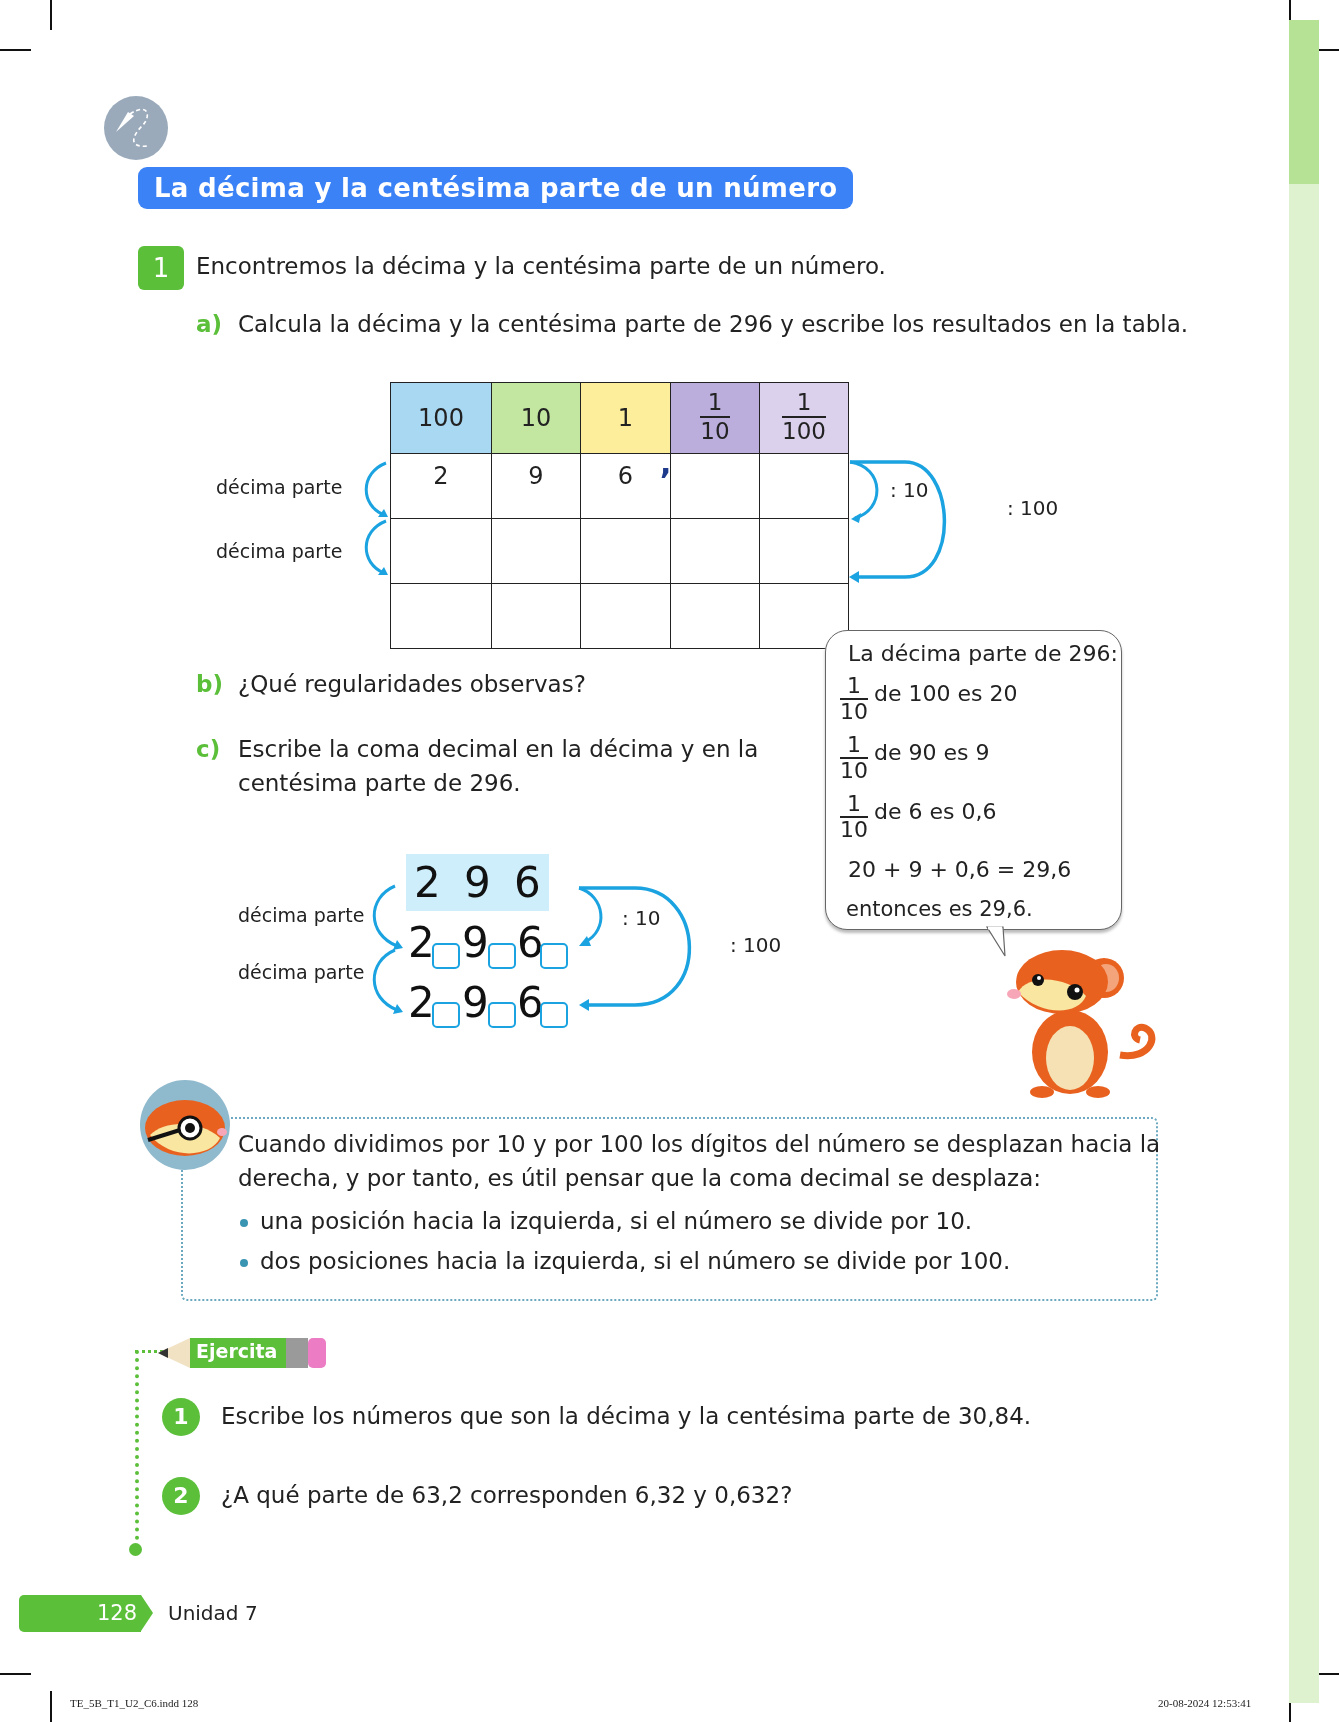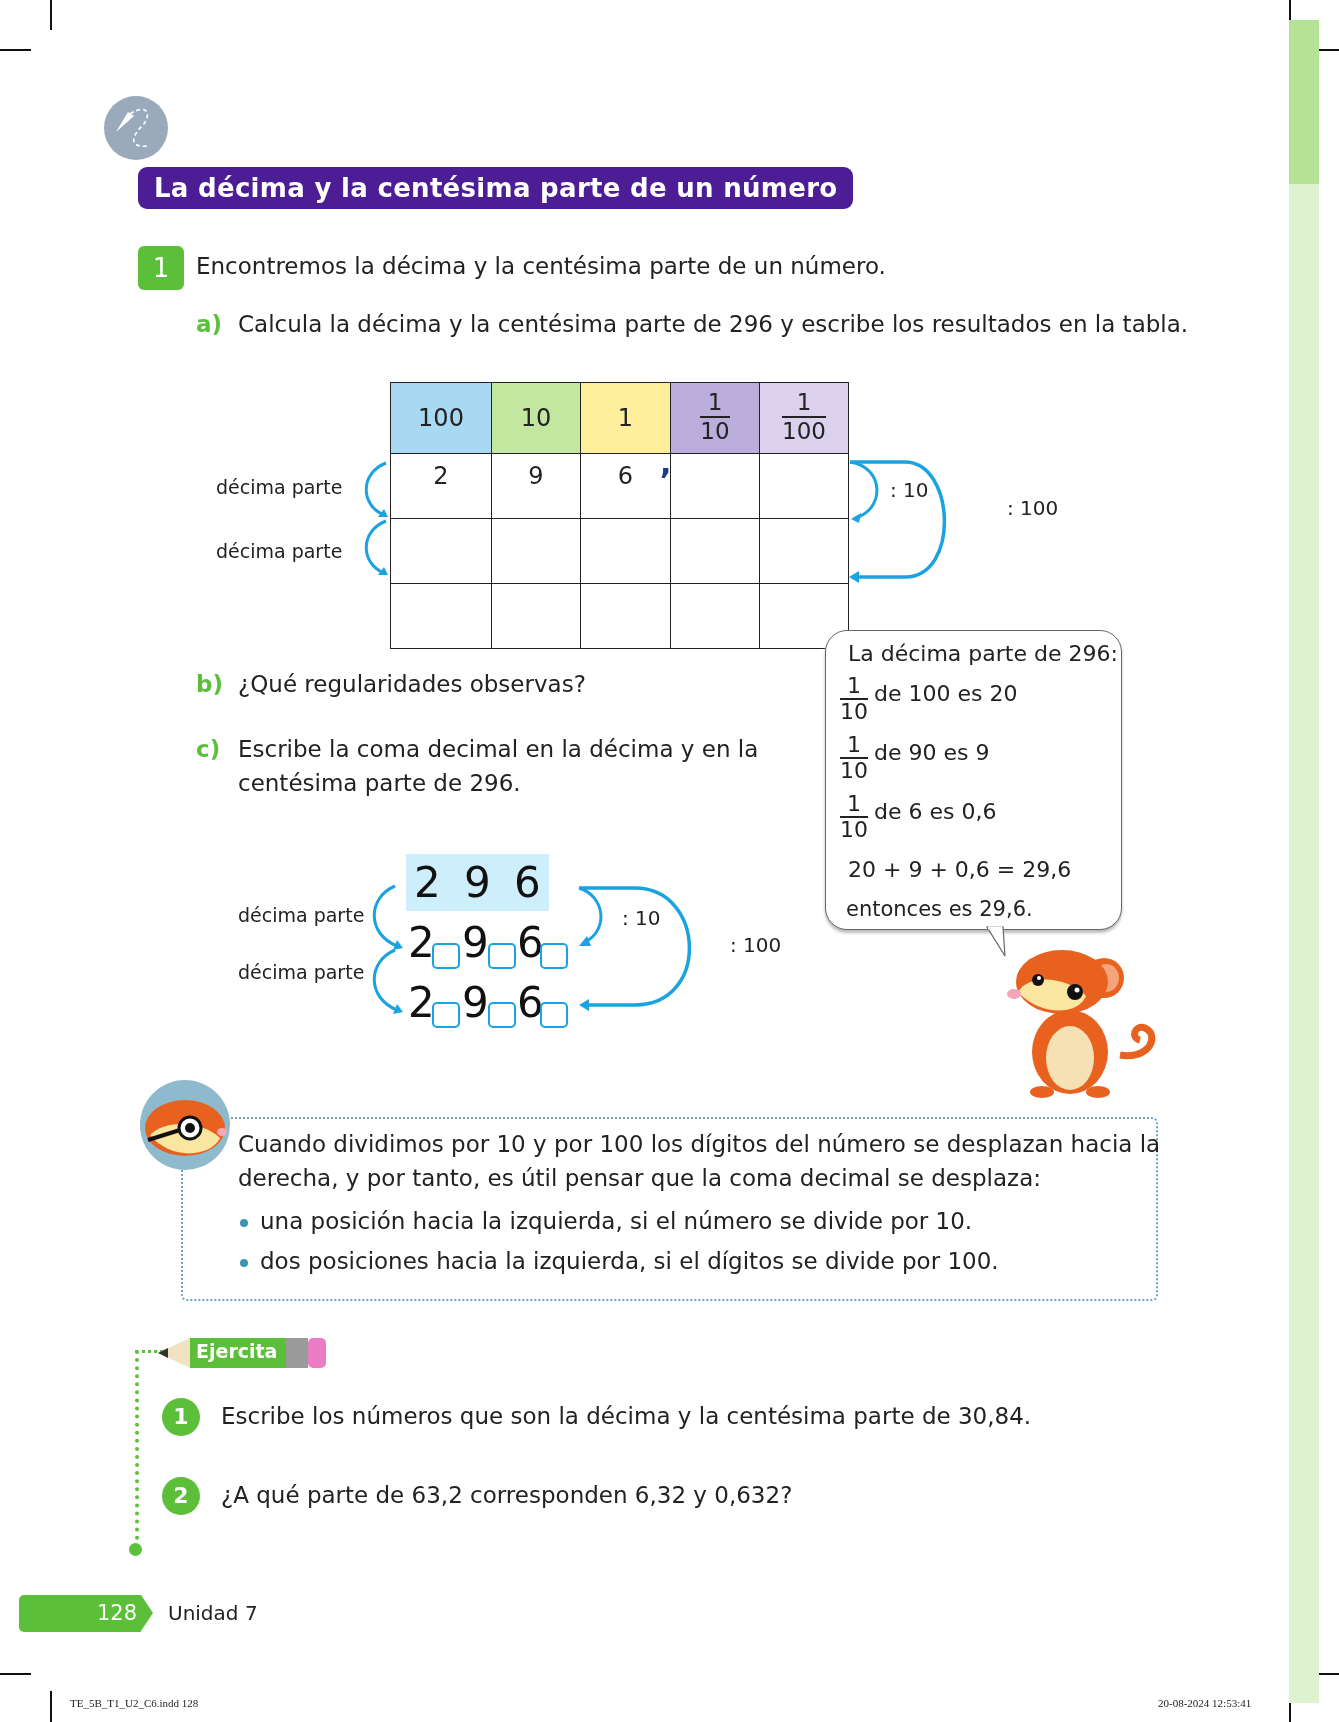--- a/index.html
+++ b/index.html
@@ -4,21 +4,21 @@
 <style>
   html, body { margin:0; padding:0; }
   body { width:1339px; height:1722px; position:relative; background:#ffffff; overflow:hidden;
          font-family:"DejaVu Sans", sans-serif; color:#222; }
   .abs { position:absolute; }
   .crop { position:absolute; background:#111; }
   .strip-dark { position:absolute; left:1289px; top:20px; width:30px; height:164px; background:#b6e295; }
   .strip-light { position:absolute; left:1289px; top:184px; width:30px; height:1519px; background:#dff2cf; }
 
   .lesson-icon { left:104px; top:96px; width:64px; height:64px; border-radius:50%; background:#9aaabb; }
-  .title-bar { left:138px; top:167px; height:42px; padding:0 16px; border-radius:9px; background:#4c1d95;
+  .title-bar { left:138px; top:167px; height:42px; padding:0 16px; border-radius:9px; background:#3b82f6;
                color:#fff; font-weight:bold; font-size:26px; line-height:42px; letter-spacing:0.3px; white-space:nowrap; }
 
   .q-num { left:138px; top:246px; width:46px; height:44px; border-radius:6px; background:#5bbf3a; color:#fff;
            font-size:26px; line-height:44px; text-align:center; }
   .txt { position:absolute; font-size:23px; white-space:nowrap; color:#222; }
   .lbl-green { color:#5bbf3a; font-weight:bold; }
 
   table.pv { position:absolute; left:390px; top:362px; border-collapse:collapse;margin-top:20px; }
   table.pv td { border:1.5px solid #222; text-align:center; font-size:24px; padding:0; }
   table.pv tr.head td { height:70px; }
@@ -235,21 +235,21 @@
     <circle cx="50" cy="48" r="5" fill="#111"></circle>
     <line x1="8" y1="60" x2="40" y2="50" stroke="#111" stroke-width="4"></line>
     <ellipse cx="82" cy="52" rx="5" ry="4" fill="#f7a6b8"></ellipse>
   </svg>
 </div>
 <div class="txt" style="left:238px;top:1131px;">Cuando dividimos por 10 y por 100 los dígitos del número se desplazan hacia la</div>
 <div class="txt" style="left:238px;top:1165px;">derecha, y por tanto, es útil pensar que la coma decimal se desplaza:</div>
 <div class="bullet" style="left:240px;top:1219px;"></div>
 <div class="txt" style="left:260px;top:1208px;">una posición hacia la izquierda, si el número se divide por 10.</div>
 <div class="bullet" style="left:240px;top:1259px;"></div>
-<div class="txt" style="left:260px;top:1248px;">dos posiciones hacia la izquierda, si el dígitos se divide por 100.</div>
+<div class="txt" style="left:260px;top:1248px;">dos posiciones hacia la izquierda, si el número se divide por 100.</div>
 
 <div class="abs ej-top"></div>
 <div class="abs ej-line"></div>
 <div class="abs ej-dot"></div>
 <svg class="abs" style="left:158px;top:1336px;" width="172" height="34">
   <polygon points="0,17 32,2 32,32" fill="#f1e2c3"></polygon>
   <polygon points="0,17 10,12 10,22" fill="#333"></polygon>
   <rect x="32" y="2" width="96" height="30" fill="#5bbf3a"></rect>
   <rect x="128" y="2" width="22" height="30" fill="#9a9a9a"></rect>
   <rect x="150" y="2" width="18" height="30" rx="5" fill="#ec7cc3"></rect>

